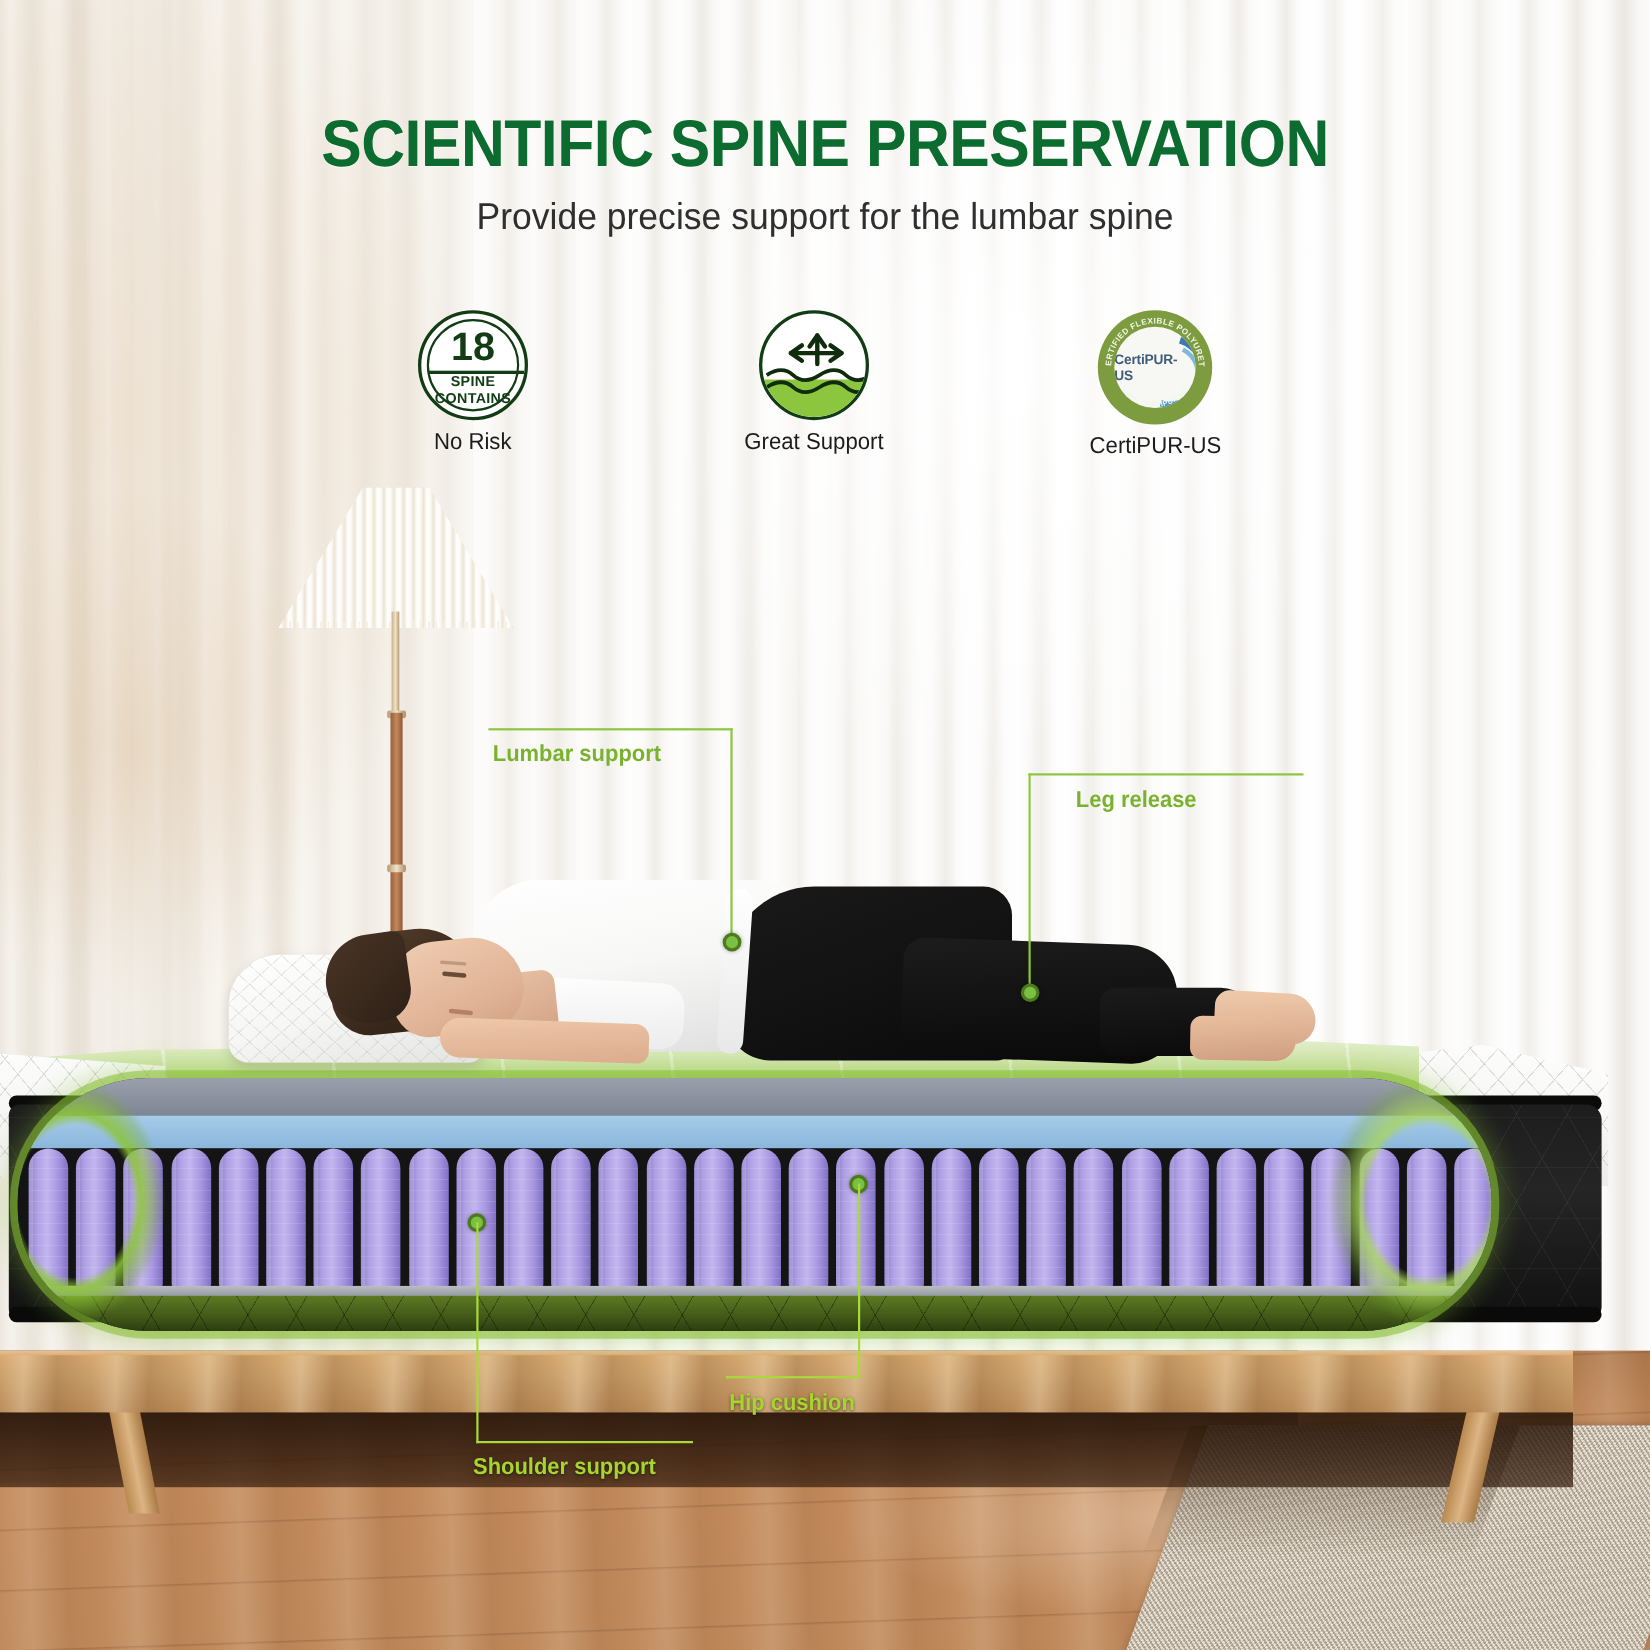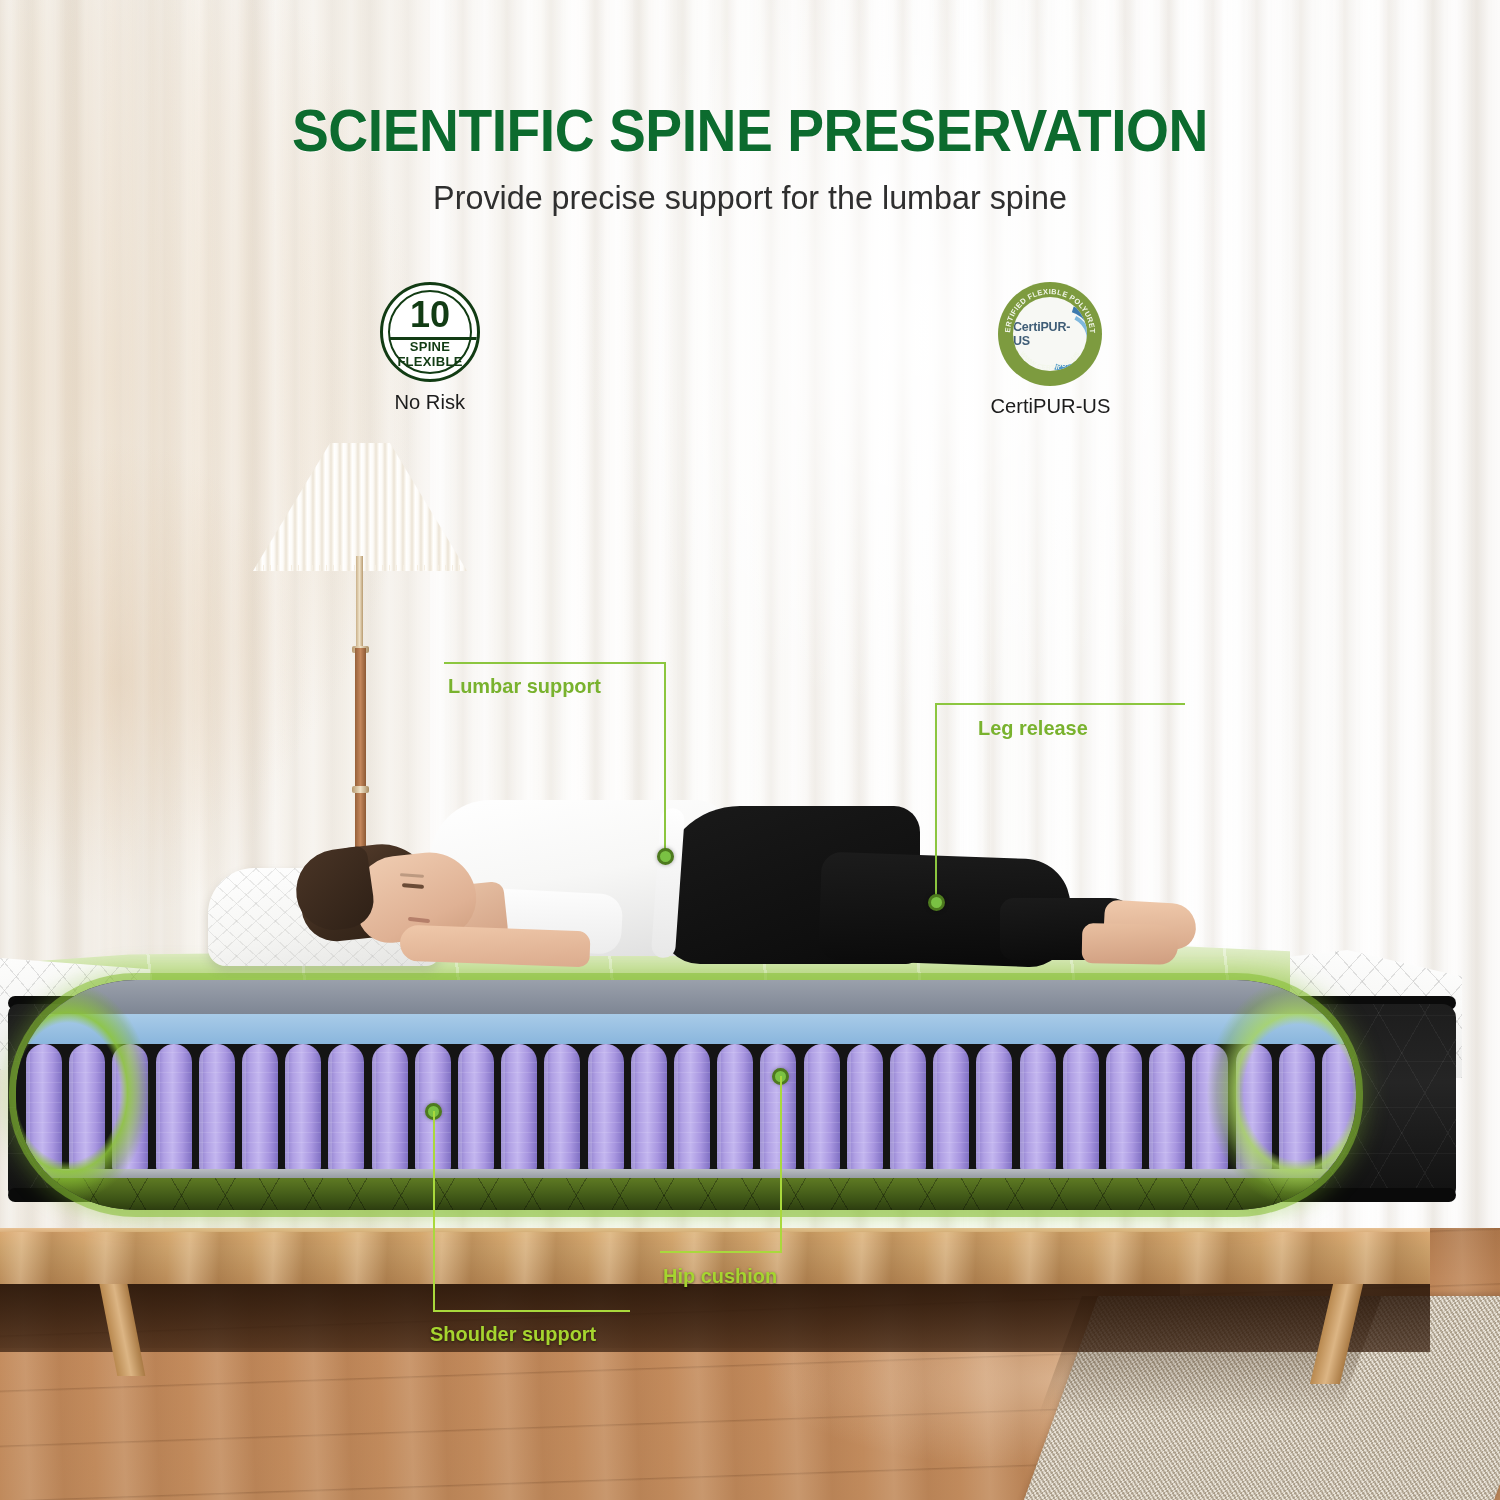--- a/index.html
+++ b/index.html
@@ -615,30 +615,49 @@
 
   <div class="title">SCIENTIFIC SPINE PRESERVATION</div>
   <div class="subtitle">Provide precise support for the lumbar spine</div>
 
   <div class="badges">
 
 
     <div class="badge">
       <div class="b-circle">
         <div class="nr-inner"></div>
-        <div class="nr-10">10</div>
+        <div class="nr-10">18</div>
         <div class="nr-line"></div>
         <div class="nr-sub">
           <span>SPINE</span><br>
-          <span>FLEXIBLE</span>
+          <span>CONTAINS</span>
         </div>
       </div>
       <div class="badge-label">No Risk</div>
     </div>
 
+    <div class="badge">
+      <div class="b-circle">
+        <div class="gs-green"></div>
+        <svg width="100" height="100" viewBox="0 0 100 100" style="position:absolute;left:0;top:0;">
+          <g stroke="#0f2d0d" stroke-width="4" fill="none" stroke-linecap="round">
+            <path d="M50 46 L50 20"></path>
+              <path d="M50 20 l-7 10 M50 20 l7 10"></path>
+            <path d="M26 36 L72 36" stroke-width="4"></path>
+            <path d="M26 36 l10 -7 M26 36 l10 7"></path>
+            <path d="M72 36 l-10 -7 M72 36 l-10 7"></path>
+          </g>
+          <g stroke="#0f2d0d" stroke-width="3.4" fill="none">
+            <path d="M4 56 q14 -9 24 0 t24 0 t24 0 t24 0"></path>
+            <path d="M4 67 q14 -9 24 0 t24 0 t24 0 t24 0"></path>
+          </g>
+        </svg>
+      </div>
+      <div class="badge-label">Great Support</div>
+    </div>
 
     <div class="badge">
       <div class="cp">
         <svg class="cp-ring-text" viewBox="0 0 104 104">
           <defs>
             <path id="arcTop" d="M 12 52 A 40 40 0 0 1 92 52"></path>
             <path id="arcBot" d="M 16 52 A 36 36 0 0 0 88 52"></path>
           </defs>
           <text>
             <textPath href="#arcTop" startOffset="50%" text-anchor="middle" id="ringTop">CONTAINS CERTIFIED FLEXIBLE POLYURETHANE FOAM</textPath>

